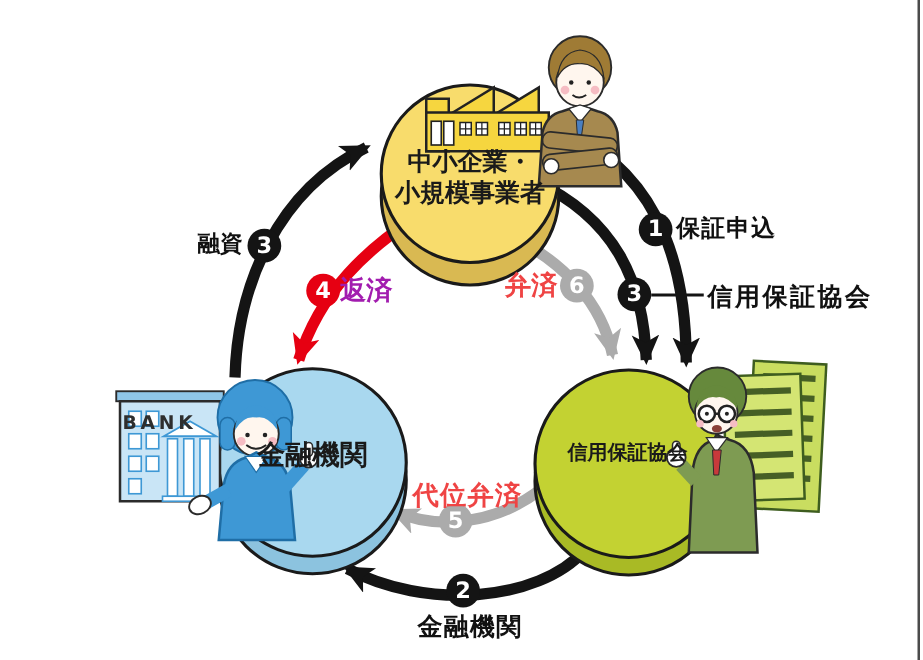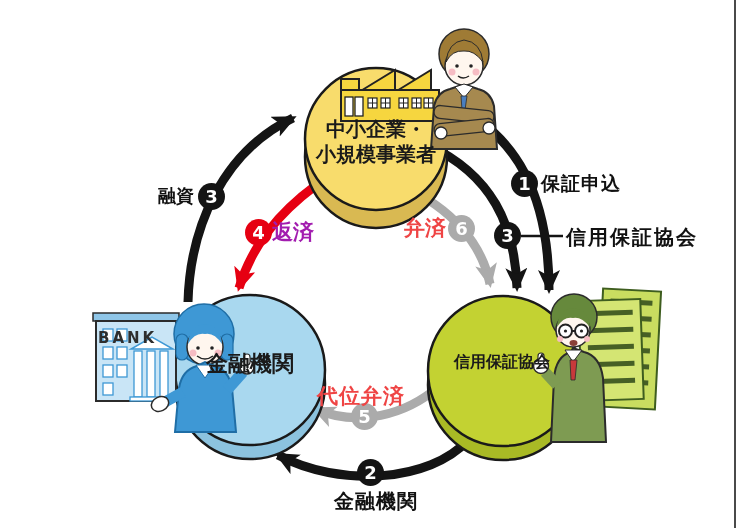--- a/index.html
+++ b/index.html
@@ -200,17 +200,17 @@
   <div class="badge badge-red" style="left:245px;top:219px;">4</div>
   <div class="badge badge-gray" style="left:448px;top:215px;">6</div>
   <div class="badge badge-gray" style="left:351px;top:403px;">5</div>
   <div class="badge badge-black" style="left:357px;top:459px;">2</div>
 
   <div class="label" style="left:541px;top:172px;font-size:19px;letter-spacing:1px;">保証申込</div>
   <div class="label" style="left:566px;top:225px;font-size:20px;letter-spacing:2px;">信用保証協会</div>
   <div class="label" style="left:150px;top:185px;width:44px;text-align:right;font-size:18px;">融資</div>
   <div class="label red" style="left:272px;top:220px;font-size:21px;">返済</div>
   <div class="label gray" style="left:404px;top:216px;font-size:21px;">弁済</div>
-  <div class="label gray" style="left:317px;top:384px;font-size:21px;letter-spacing:1px;">代位弁済</div>
+  <div class="label gray" style="left:330px;top:384px;font-size:21px;letter-spacing:1px;">代位弁済</div>
   <div class="label" style="left:334px;top:489px;font-size:20px;letter-spacing:1px;">金融機関</div>
 
   <div class="right-rule"></div>
 </div>
 
 </body></html>

